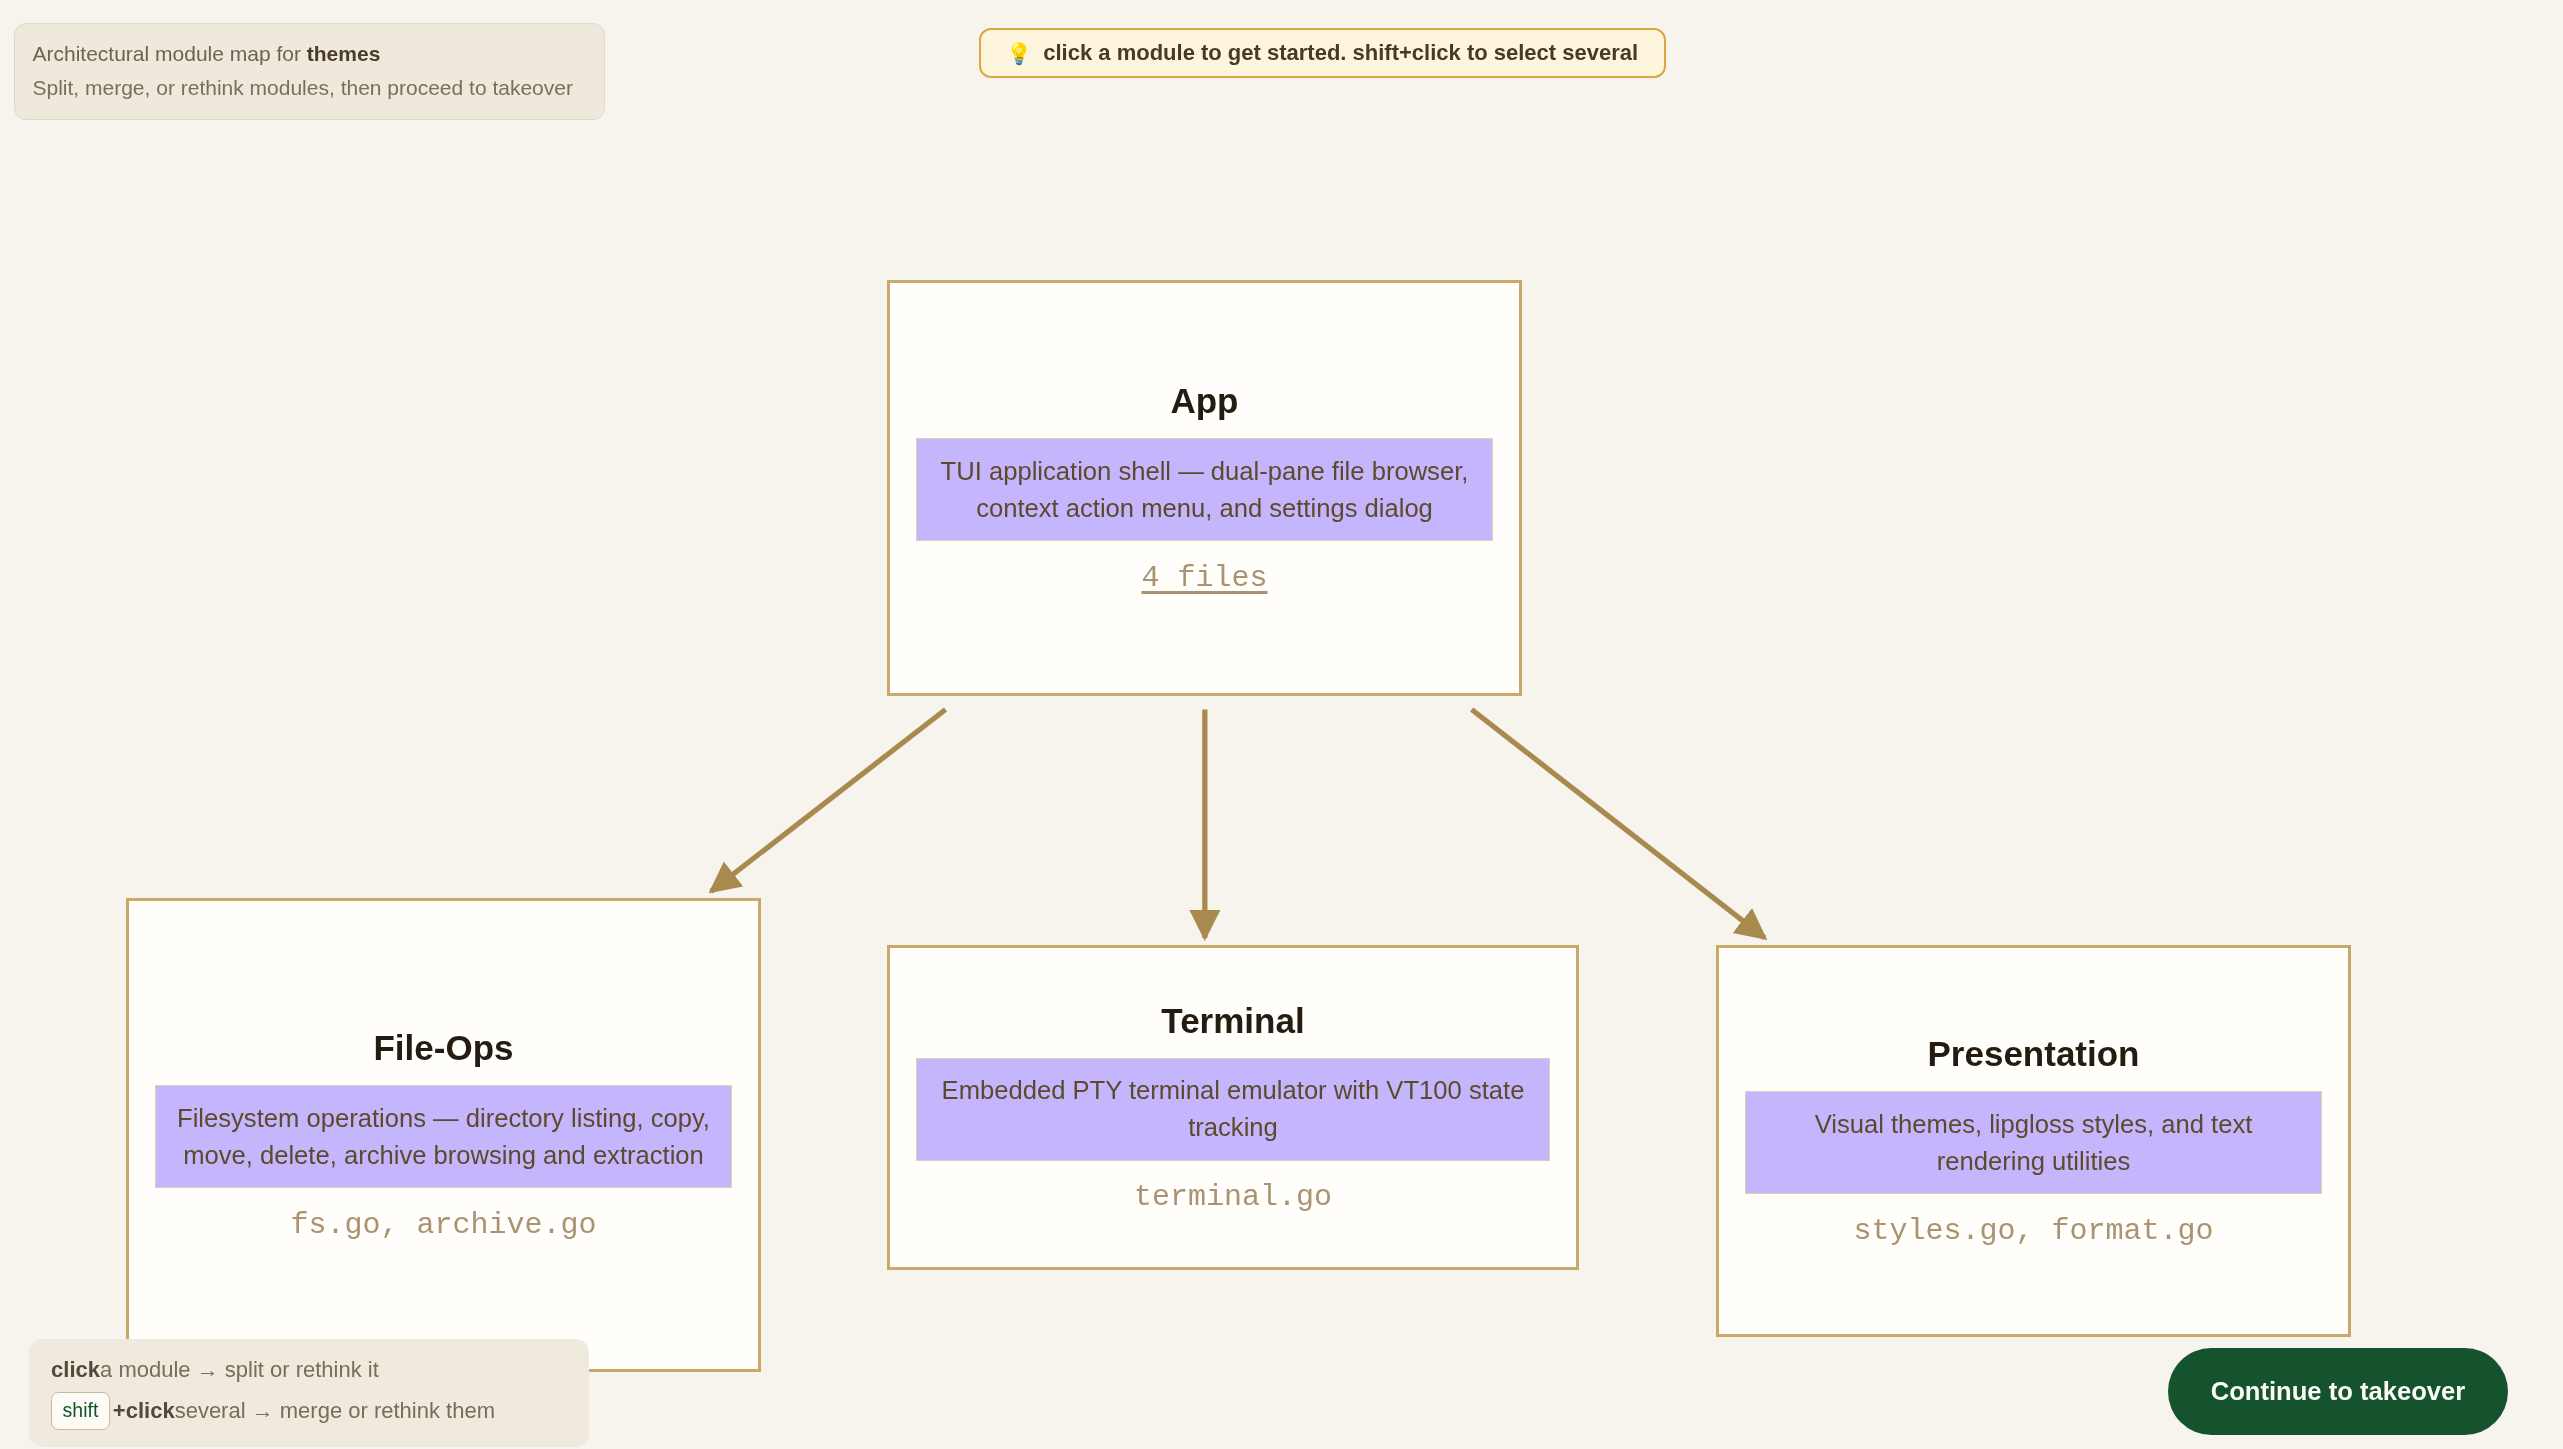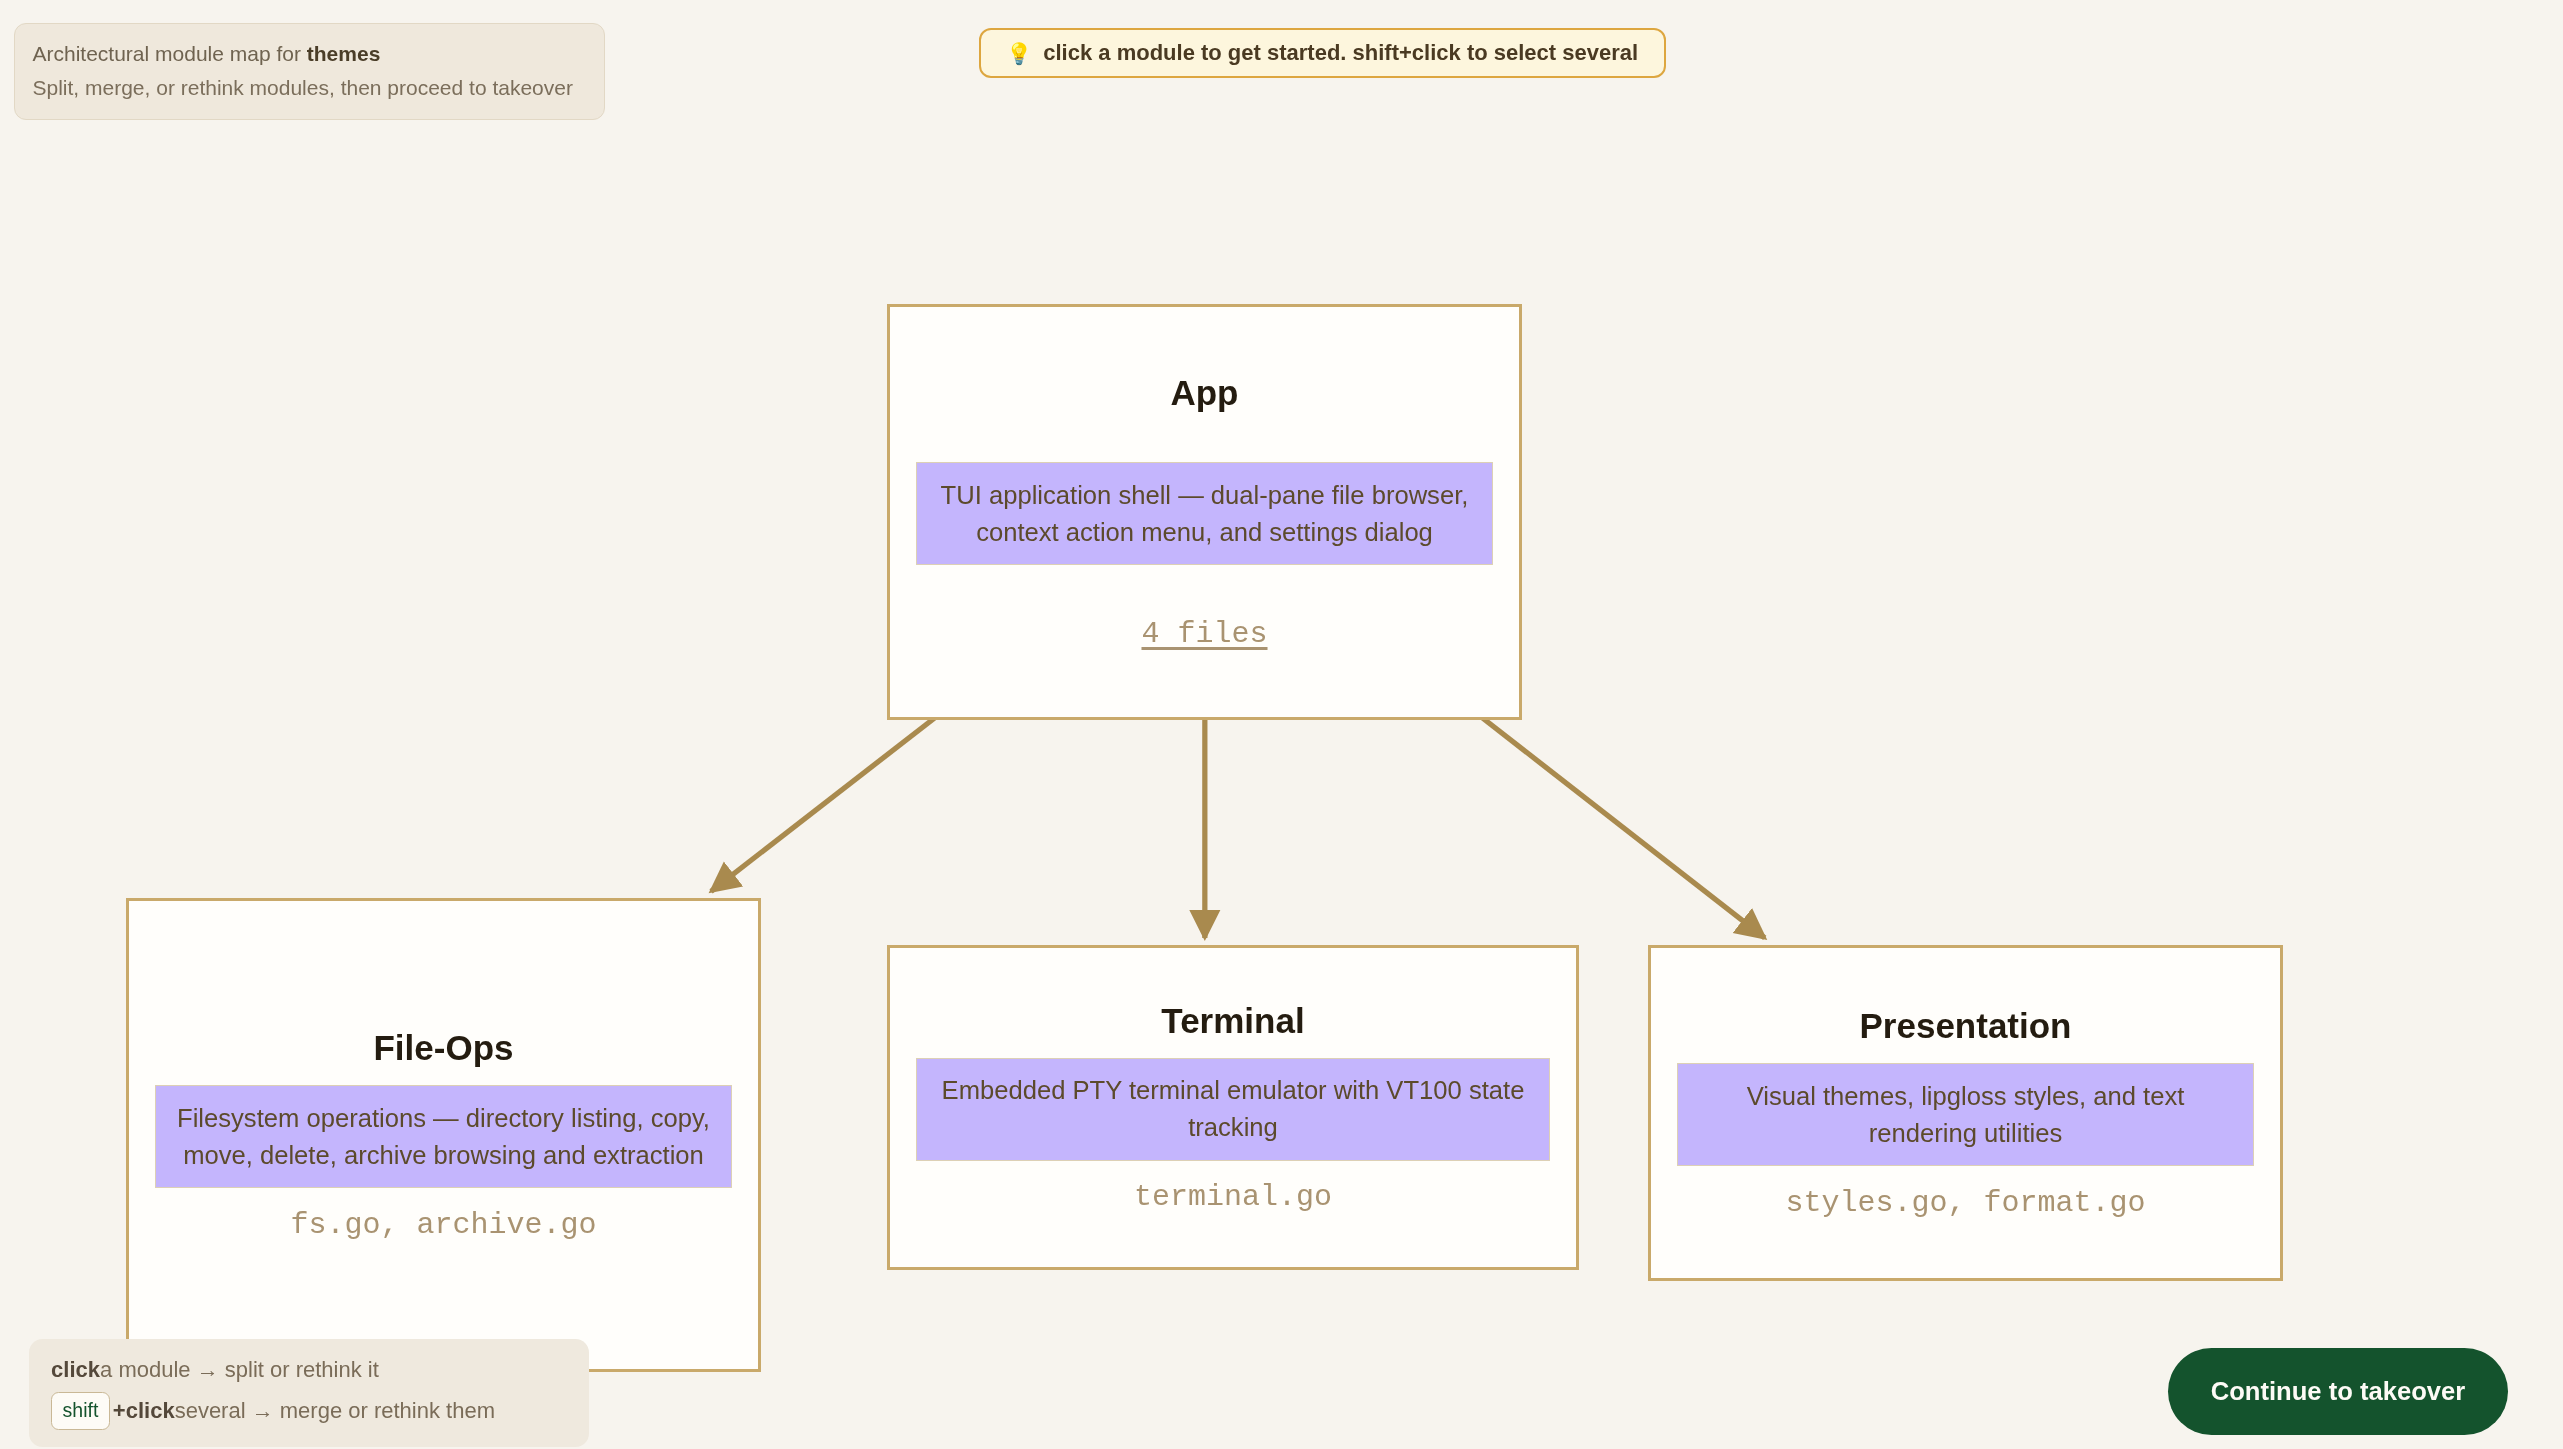--- a/index.html
+++ b/index.html
@@ -123,24 +123,24 @@
     margin-top: 19.5px;
     font-family: "Liberation Mono", monospace;
     font-size: 30px;
     color: #a99371;
   }
   .node-files.linked {
     text-decoration: underline;
     text-underline-offset: 5.3px;
   }
 
-  #node-app        { left: 887px; top: 304px;  width: 635px; height: 416px; gap: 32px; }
+  #node-app        { left: 887px; top: 280px;  width: 635px; height: 416px; }
   #node-file-ops   { left: 126px;  top: 898px; width: 635px; height: 474px; }
   #node-terminal   { left: 887px; top: 945px; width: 692px; height: 325px; }
-  #node-presentation { left: 1648px; top: 945px; width: 635px; height: 336px; }
+  #node-presentation { left: 1716px; top: 945px; width: 635px; height: 392px; }
 
   
   .legend {
     position: absolute;
     left: 28.6px;
     top: 1339px;
     width: 560px;
     box-sizing: border-box;
     padding: 13.5px 22.5px 16.5px 22.5px;
     background: #efe9de;

